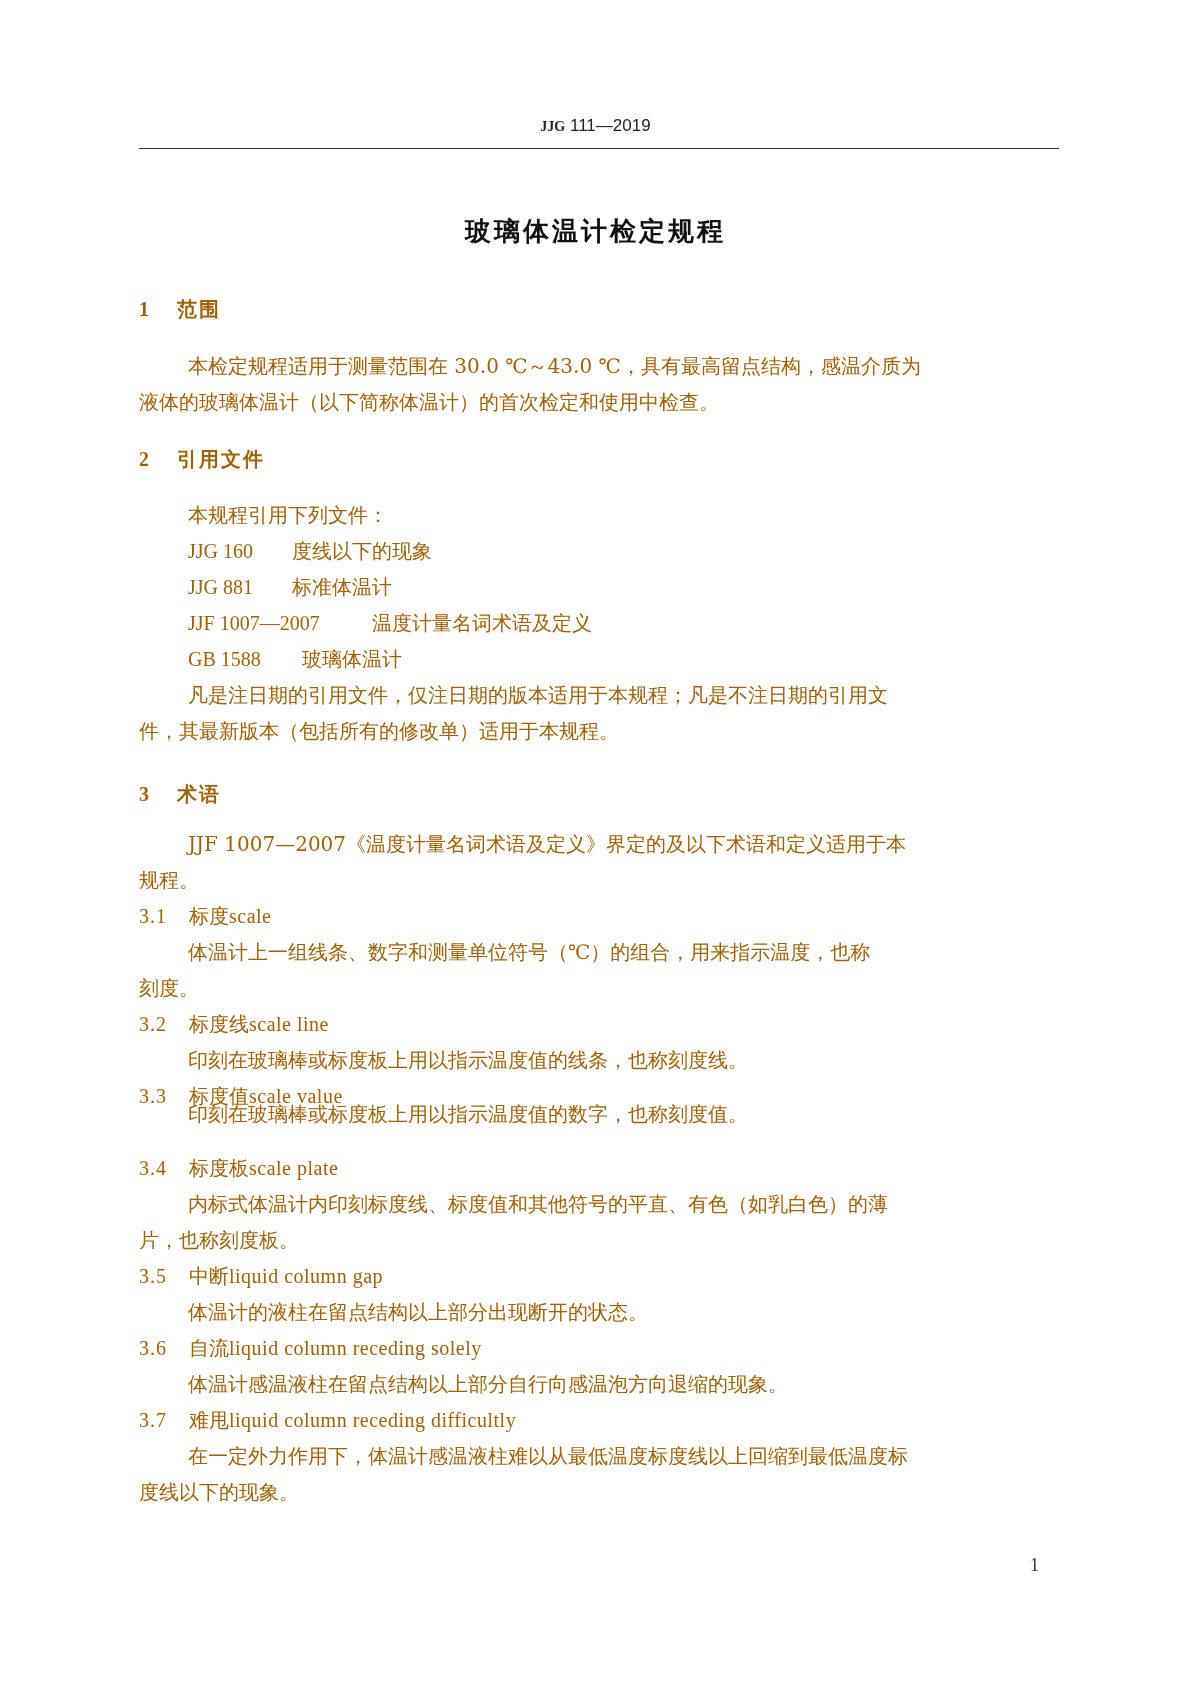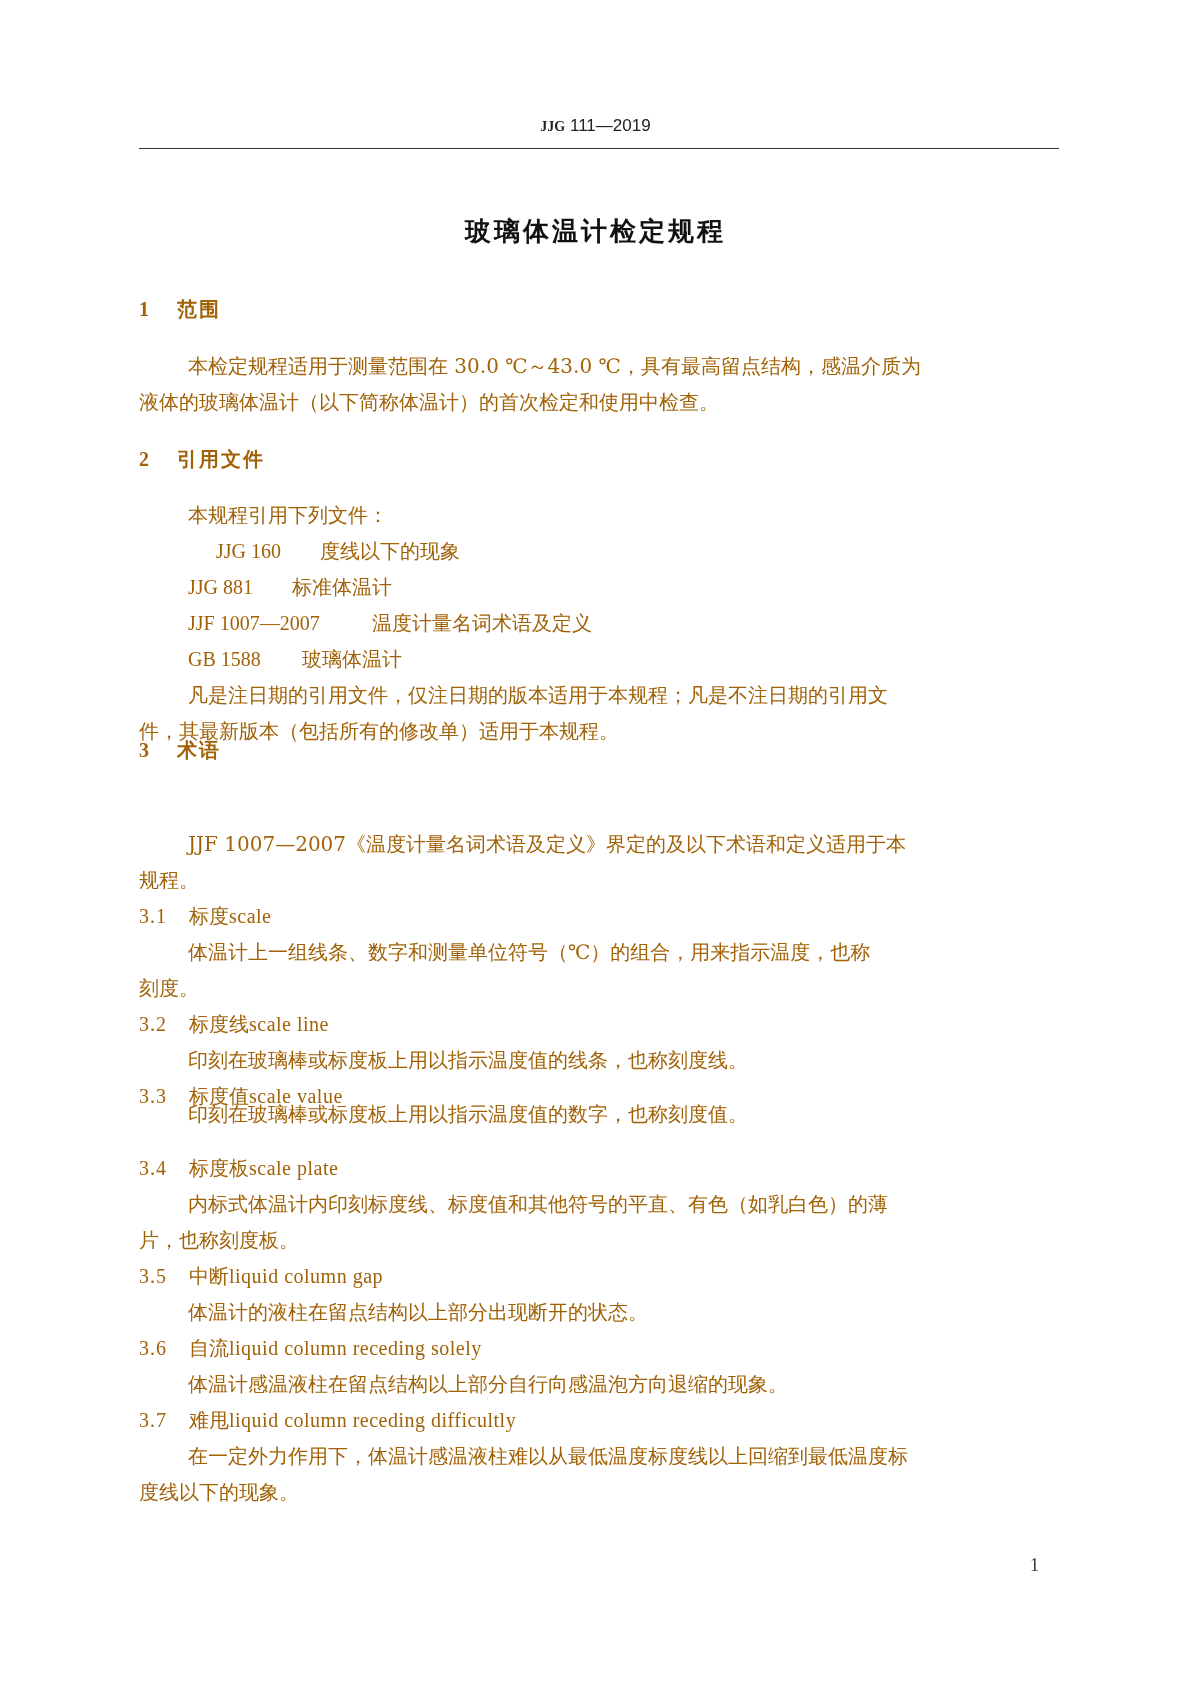--- a/index.html
+++ b/index.html
@@ -30,28 +30,28 @@
   <div class="header-rule"></div>
 
   <div class="doc-title">玻璃体温计检定规程</div>
 
   <div class="line section-heading" style="top:296px;"><span class="num">1</span><span>范围</span></div>
   <div class="line indent" style="top:353px;">本检定规程适用于测量范围在 30.0 ℃～43.0 ℃，具有最高留点结构，感温介质为</div>
   <div class="line" style="top:389px;">液体的玻璃体温计（以下简称体温计）的首次检定和使用中检查。</div>
 
   <div class="line section-heading" style="top:446px;"><span class="num">2</span><span>引用文件</span></div>
   <div class="line indent" style="top:502px;">本规程引用下列文件：</div>
-  <div class="line indent" style="top:538px;"><span class="ref-code" style="width:104px;margin-left:28px;">JJG 160</span><span>度线以下的现象</span></div>
+  <div class="line indent" style="top:538px;"><span class="ref-code" style="width:104px;">JJG 160</span><span>度线以下的现象</span></div>
   <div class="line indent" style="top:574px;"><span class="ref-code" style="width:104px;">JJG 881</span><span>标准体温计</span></div>
   <div class="line indent" style="top:610px;"><span class="ref-code" style="width:184px;">JJF 1007—2007</span><span>温度计量名词术语及定义</span></div>
   <div class="line indent" style="top:646px;"><span class="ref-code" style="width:114px;">GB 1588</span><span>玻璃体温计</span></div>
   <div class="line indent" style="top:682px;">凡是注日期的引用文件，仅注日期的版本适用于本规程；凡是不注日期的引用文</div>
   <div class="line" style="top:718px;">件，其最新版本（包括所有的修改单）适用于本规程。</div>
 
-  <div class="line section-heading" style="top:737px;"><span class="num">3</span><span>术语</span></div>
+  <div class="line section-heading" style="top:781px;"><span class="num">3</span><span>术语</span></div>
   <div class="line indent" style="top:831px;">JJF 1007—2007《温度计量名词术语及定义》界定的及以下术语和定义适用于本</div>
   <div class="line" style="top:867px;">规程。</div>
 
   <div class="line" style="top:903px;"><span class="term-num">3.1</span><span>标度</span><span class="term-en">scale</span></div>
   <div class="line indent" style="top:939px;">体温计上一组线条、数字和测量单位符号（℃）的组合，用来指示温度，也称</div>
   <div class="line" style="top:975px;">刻度。</div>
 
   <div class="line" style="top:1011px;"><span class="term-num">3.2</span><span>标度线</span><span class="term-en">scale line</span></div>
   <div class="line indent" style="top:1047px;">印刻在玻璃棒或标度板上用以指示温度值的线条，也称刻度线。</div>
 

